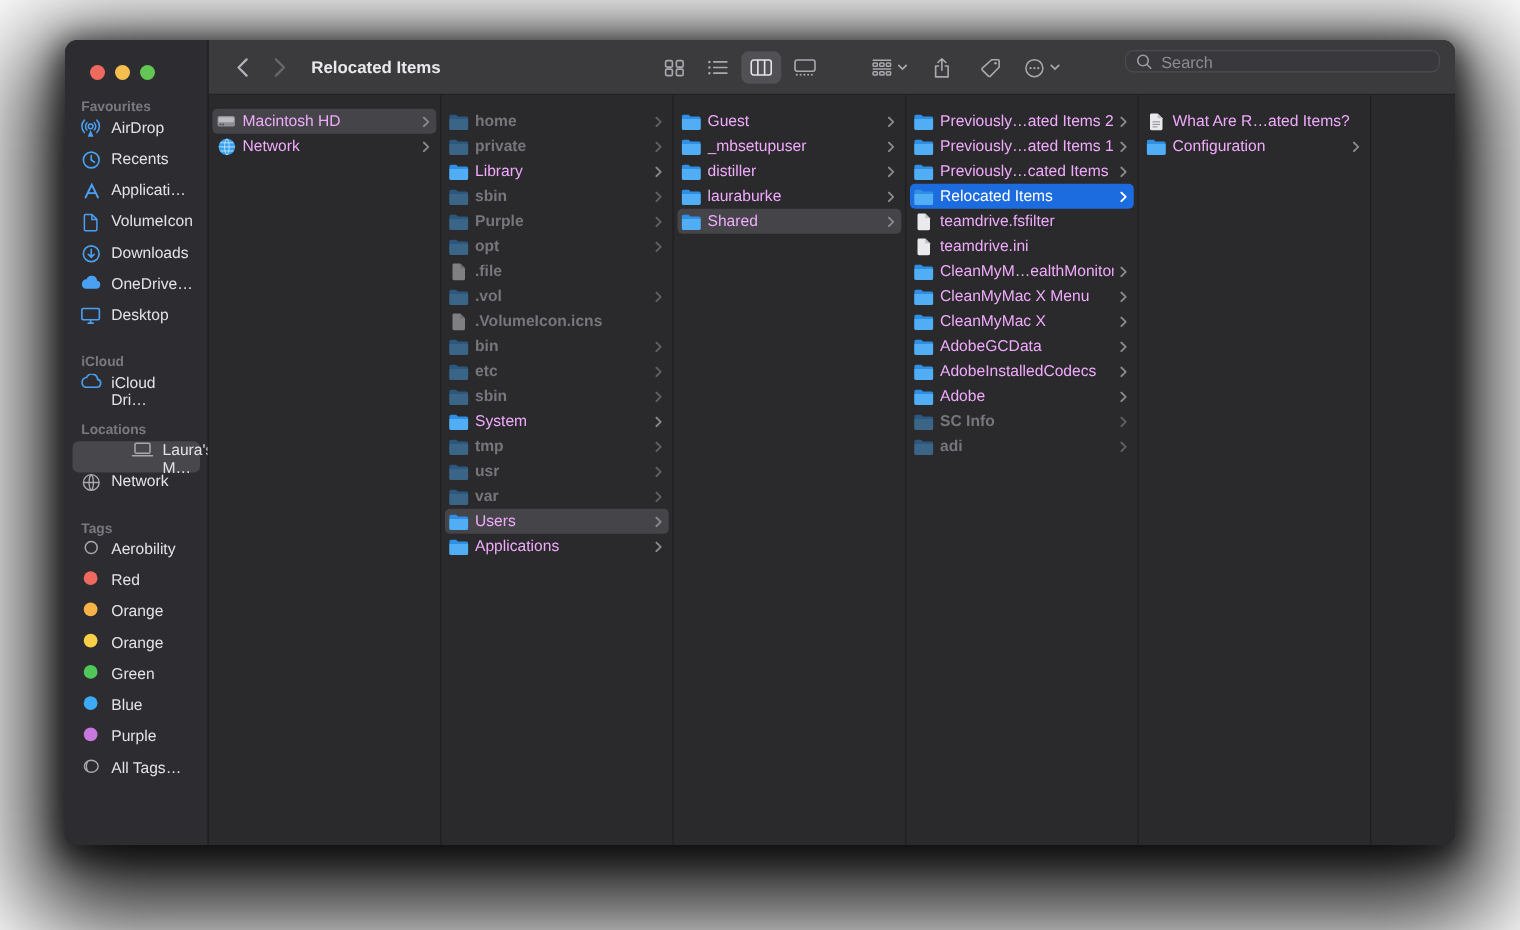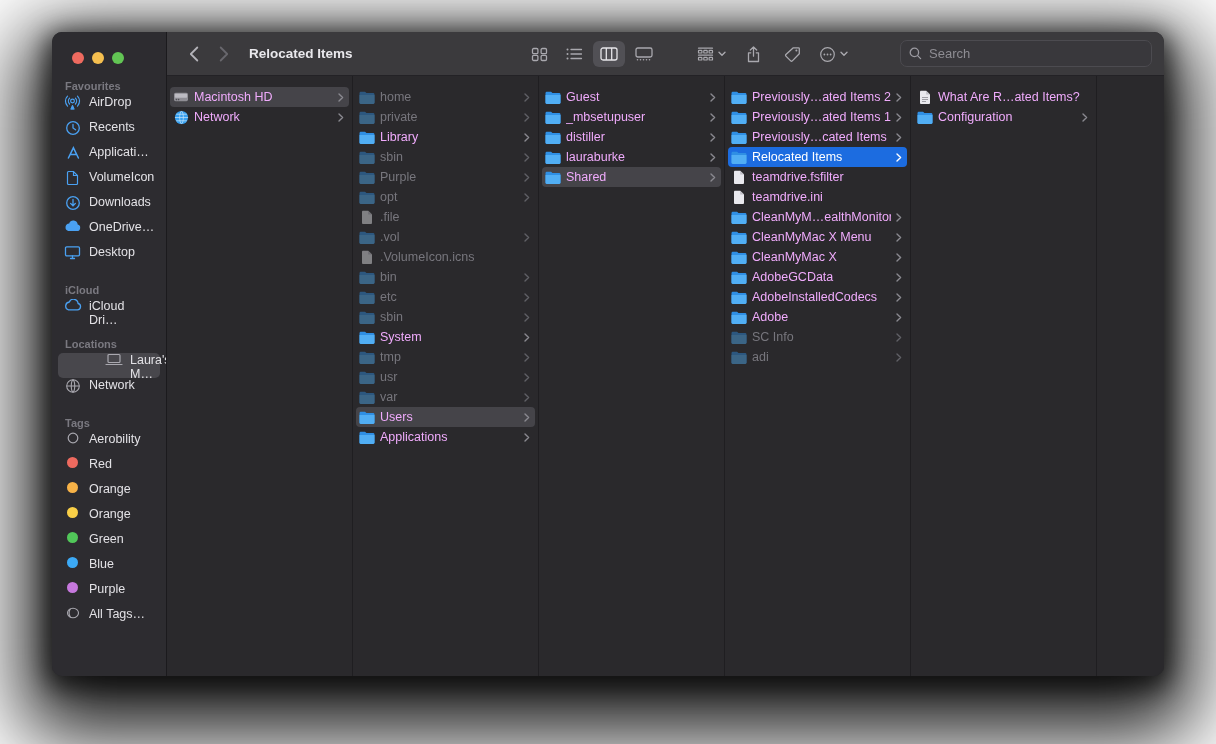--- a/index.html
+++ b/index.html
@@ -28,35 +28,35 @@
   .nav-btn{position:absolute;top:8px;width:26px;height:28px;display:flex;align-items:center;
     justify-content:center;color:#b3b2b8;background:none;border:none;padding:0;}
   .nav-btn.back{left:14px;}
   .nav-btn.fwd{left:44px;color:#68676d;}
   .win-title{position:absolute;left:82px;top:0;line-height:44px;font-size:13.5px;font-weight:700;color:#e9e8ec;}
   .view-switcher{position:absolute;left:356px;top:9px;display:flex;gap:3px;}
   .tool-btn{height:26px;min-width:32px;border-radius:6px;display:flex;align-items:center;
     justify-content:center;gap:4px;color:#a9a8ae;background:transparent;border:none;padding:0 4px;}
   .tool-btn.selected{background:#515055;color:#e6e5e9;}
   .toolbar-actions{position:absolute;left:526px;top:9px;display:flex;gap:7px;}
-  .search{position:absolute;right:12px;top:8px;width:252px;height:27px;border:1px solid #4c4b50;
+  .search{position:absolute;right:12px;top:8px;width:252px;height:18px;border:1px solid #4c4b50;
     border-radius:7px;background:#39383c;display:flex;align-items:center;padding:4px 8px;gap:5px;}
   .search .mag{color:#9b9aa1;display:flex;flex:none;}
   .search input{flex:1;min-width:0;background:none;border:none;outline:none;color:#dddce0;font-size:13px;}
   .search input::placeholder{color:#8e8d93;}
   
   .content{flex:1;display:flex;min-height:0;background:#2a292c;}
   .column{width:186px;flex:none;border-right:1px solid #1f1e21;padding:11px 3px 0;overflow:hidden;}
   .column.empty{flex:1;width:auto;border-right:none;padding:0;}
   .row{display:flex;align-items:center;height:20px;border-radius:4px;padding:0 3px;gap:5px;
     font-size:12.5px;color:#f0abfc;cursor:default;}
   .row .icon{width:16px;flex:none;display:flex;align-items:center;justify-content:center;}
   .row .label{flex:1;min-width:0;white-space:nowrap;overflow:hidden;}
   .row .chev{flex:none;color:#8a8990;display:flex;margin-right:2px;}
-  .row.dim{color:#77767d;}
+  .row.dim{color:#77767d;font-weight:bold;}
   .row.dim .icon{opacity:.45;}
   .row.dim .chev{color:#606066;}
   .row.sel-gray{background:#454449;}
   .row.sel-blue{background:#1c6ce0;color:#ffffff;}
   .row.sel-blue .chev{color:#ffffff;}
   svg{display:block;}
 </style>
 </head>
 <body>
 

